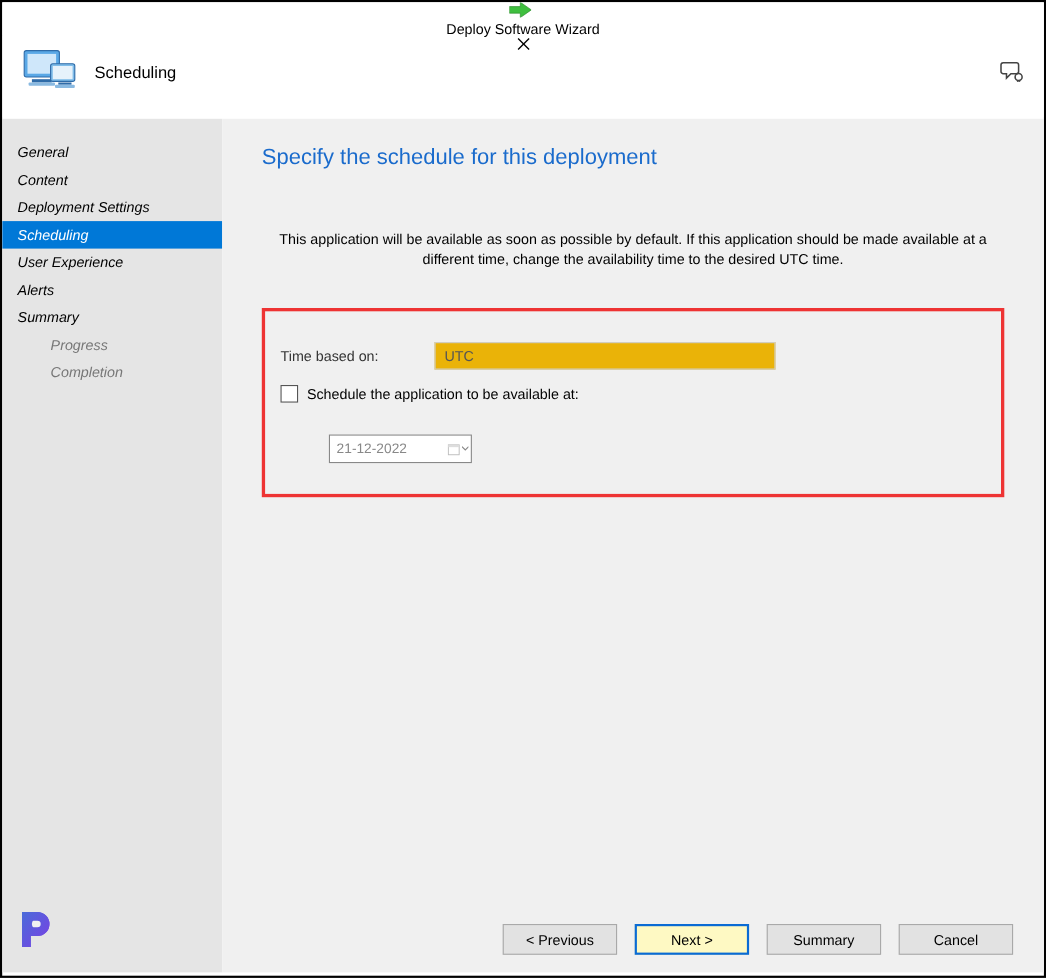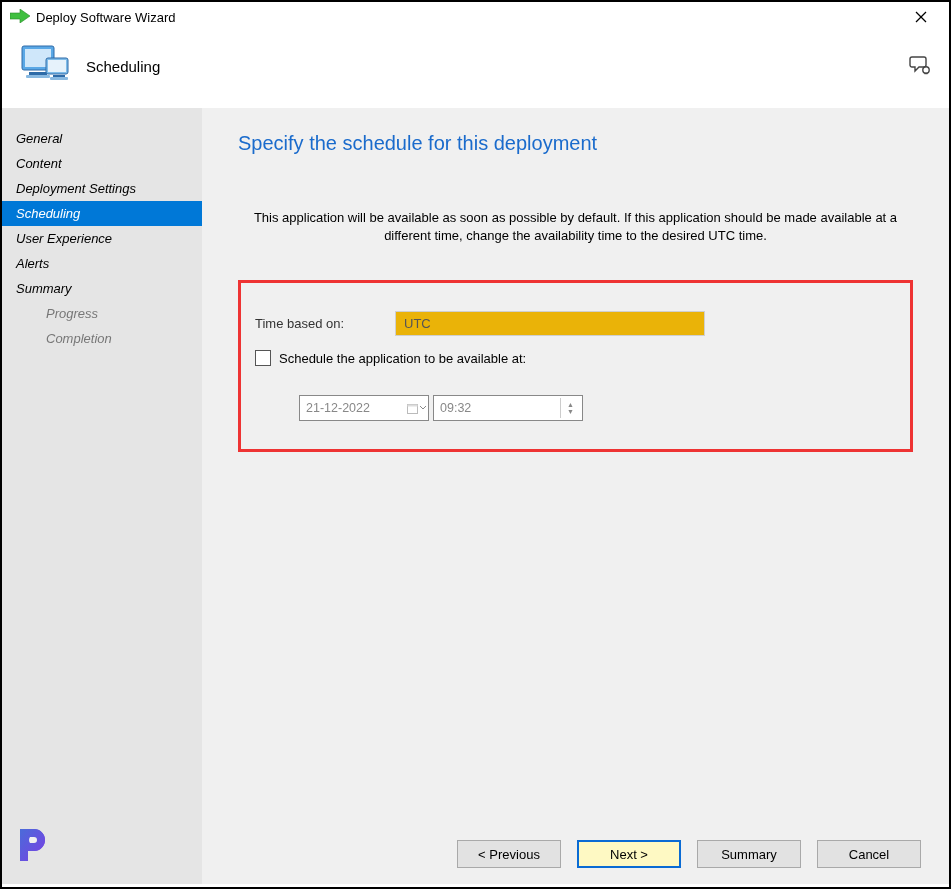--- a/index.html
+++ b/index.html
@@ -12,20 +12,21 @@
   border: 2px solid #000;
   position: relative;
   color: #000;
 }
 .titlebar {
   height: 30px;
   display: flex;
   align-items: center;
   padding: 0 8px;
   background: #fff;
+  flex-direction: column;
 }
 .titlebar .arrow-icon {
   margin-right: 6px;
 }
 .titlebar .title-text {
   flex: 1;
   font-size: 13px;
 }
 .titlebar .close-btn {
   width: 40px;
@@ -128,21 +129,21 @@
 .chkbox {
   width: 16px;
   height: 16px;
   border: 1px solid #555;
   background: #fff;
   cursor: pointer;
   display: inline-block;
 }
 .inputs-row {
   display: flex;
-  gap: 4px;
+  gap: 23px;
   margin-left: 44px;
 }
 .date-input, .time-input {
   height: 26px;
   border: 1px solid #888;
   background: #fff;
   font-size: 12.5px;
   color: #888;
   padding: 0 6px;
   display: flex;
@@ -276,27 +277,20 @@
           <span class="cal-icon-box">
             <svg width="11" height="11" viewBox="0 0 11 11">
                 <rect x="0.5" y="1.5" width="10" height="9" fill="none" stroke="#bbb"></rect>
                 <rect x="0.5" y="1.5" width="10" height="2" fill="#ddd"></rect>
               </svg>
             <svg width="6" height="6" viewBox="0 0 6 6">
                 <path d="M0 1 L3 4 L6 1" fill="none" stroke="#888"></path>
               </svg>
           </span>
         </div>
-        <div class="time-input">
-          <span>09:32</span>
-          <span class="spin-box">
-            <span class="spin-up">▲</span>
-            <span class="spin-down">▼</span>
-          </span>
-        </div>
       </div>
     </div>
 
     <div class="button-bar">
       <button class="wiz-btn">&lt; Previous</button>
       <button class="wiz-btn primary">Next &gt;</button>
       <button class="wiz-btn">Summary</button>
       <button class="wiz-btn">Cancel</button>
     </div>
   </div>

